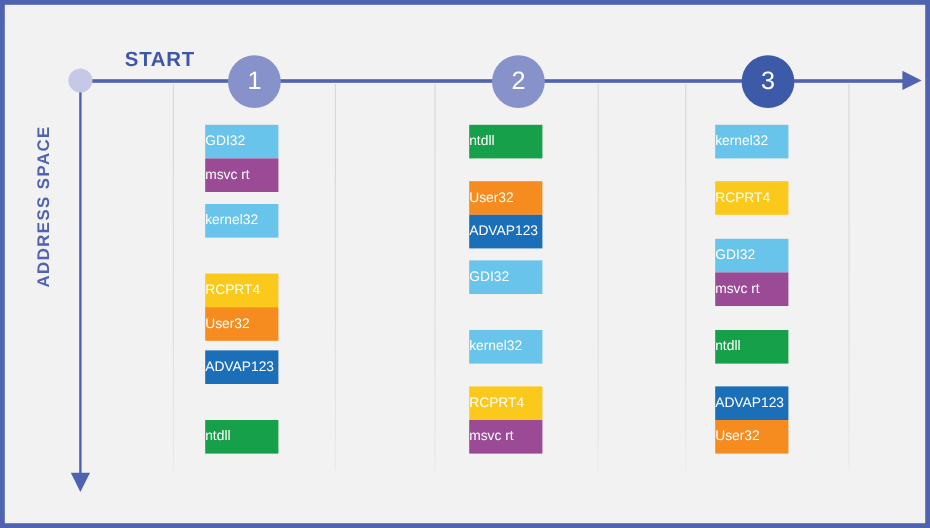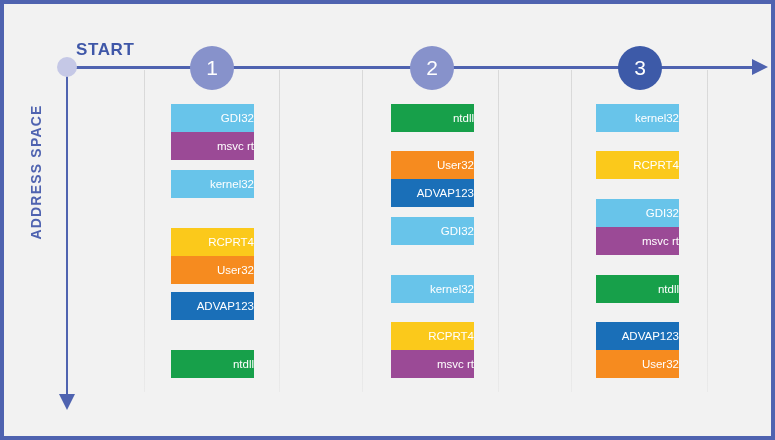--- a/index.html
+++ b/index.html
@@ -50,21 +50,21 @@
     position: absolute;
     left: 53px;
     top: 53px;
     width: 20px;
     height: 20px;
     border-radius: 50%;
     background: #c5c8e6;
   }
   .start-label {
     position: absolute;
-    left: 72px;
+    left: 100px;
     top: 36px;
     font-size: 17px;
     font-weight: bold;
     letter-spacing: 0.6px;
     color: #3f57a8;
   }
 
   .marker {
     position: absolute;
     width: 44px;
@@ -111,25 +111,25 @@
     font-size: 14px;
     font-weight: bold;
     letter-spacing: 1.2px;
     color: #4f63b0;
     white-space: nowrap;
   }
 
   
   .block {
     position: absolute;
-    width: 83px;
+    width: 61px;
     height: 28px;
     display: flex;
     align-items: center;
-    justify-content: flex-end;
+    justify-content: flex-start;
     color: #ffffff;
     font-size: 11.5px;
     box-sizing: border-box;
   }
   .col1 .block { left: 167px; }
   .col2 .block { left: 387px; }
   .col3 .block { left: 592px; }
 </style>
 </head>
 <body>

